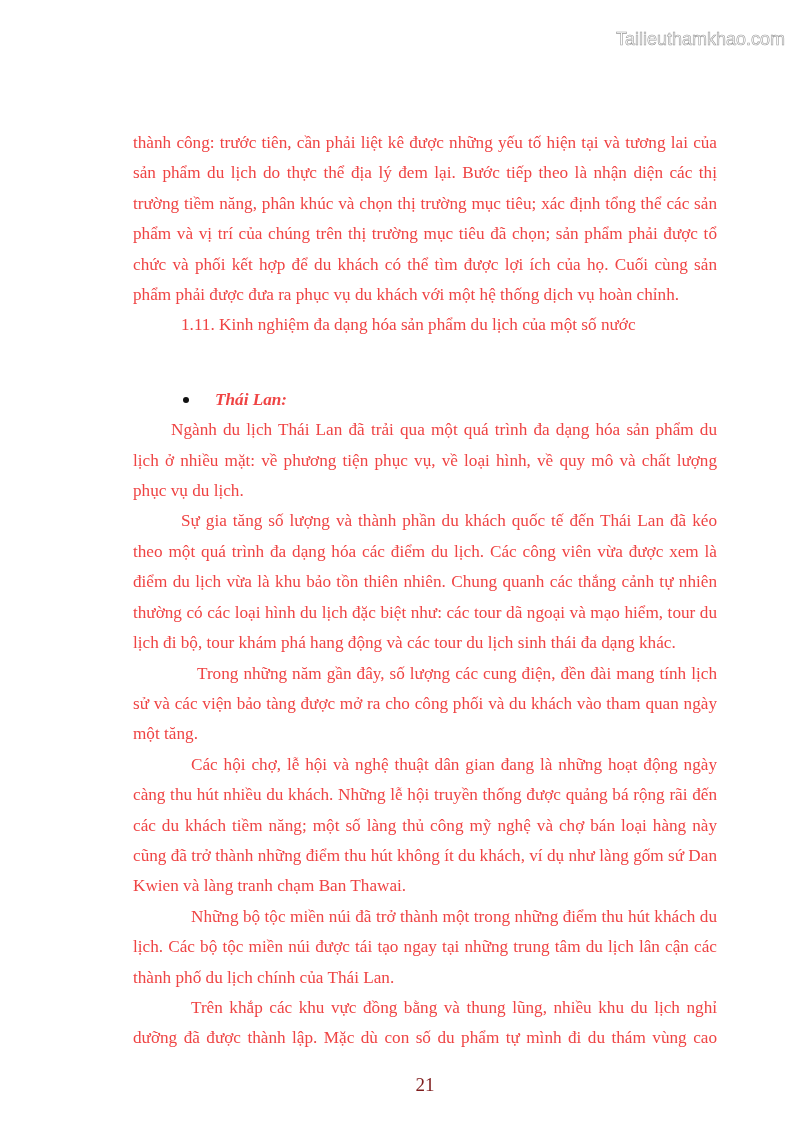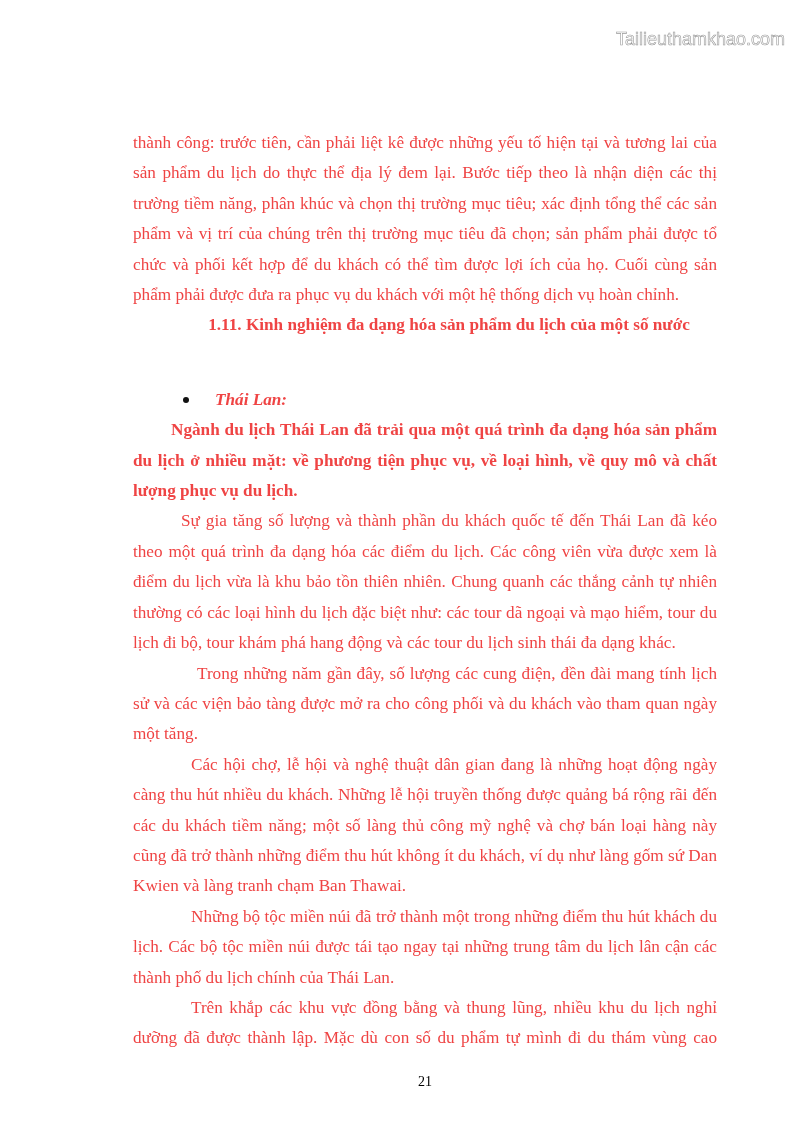--- a/index.html
+++ b/index.html
@@ -10,35 +10,35 @@
       color: #ffffff; -webkit-text-stroke: 0.6px #9a9a9a;
       letter-spacing: 0px;
       margin-top: 23px;
     }
     .page {
       position: absolute; left: 133px; top: 128px; width: 584px;
       font-family: "Liberation Serif", serif; font-size: 17.2px; color: #ef4444;
       line-height: 30.4px;
     }
     p { margin: 0; text-align: justify; }
-    .indent1 { text-indent: 38px; font-weight: bold; }
+    .indent1 { text-indent: 38px; }
     .indent2 { text-indent: 48px; }
     .indent3 { text-indent: 64px; }
     .indent4 { text-indent: 58px; }
     .heading {
-      font-weight: bold; text-align: center; padding-left: 48px;
+      font-weight: normal; text-align: left; padding-left: 48px;
       margin: 0;
     }
     .bullet-line { display: flex; align-items: center; padding-left: 50px; margin-top: 44px; }
     .bullet-dot { width: 6px; height: 6px; background: #111; border-radius: 50%; margin-right: 26px; }
     .bullet-text { font-weight: bold; font-style: italic; }
     .last-line { text-align-last: justify; }
     .page-number {
       position: absolute; top: 1074px; left: 0; width: 100%; text-align: center;
-      font-family: "Liberation Serif", serif; font-size: 14px; color: #000000;
+      font-family: "Liberation Serif", serif; font-size: 19px; color: #7f1d1d;
       padding-left: 56px; box-sizing: border-box;
     }
   </style>
 </head>
 <body>
 
 <div class="watermark">Tailieuthamkhao.com</div>
 
 <div class="page">
   <p>thành công: trước tiên, cần phải liệt kê được những yếu tố hiện tại và tương lai của sản phẩm du lịch do thực thể địa lý đem lại. Bước tiếp theo là nhận diện các thị trường tiềm năng, phân khúc và chọn thị trường mục tiêu; xác định tổng thể các sản phẩm và vị trí của chúng trên thị trường mục tiêu đã chọn; sản phẩm phải được tổ chức và phối kết hợp để du khách có thể tìm được lợi ích của họ. Cuối cùng sản phẩm phải được đưa ra phục vụ du khách với một hệ thống dịch vụ hoàn chỉnh.</p>

